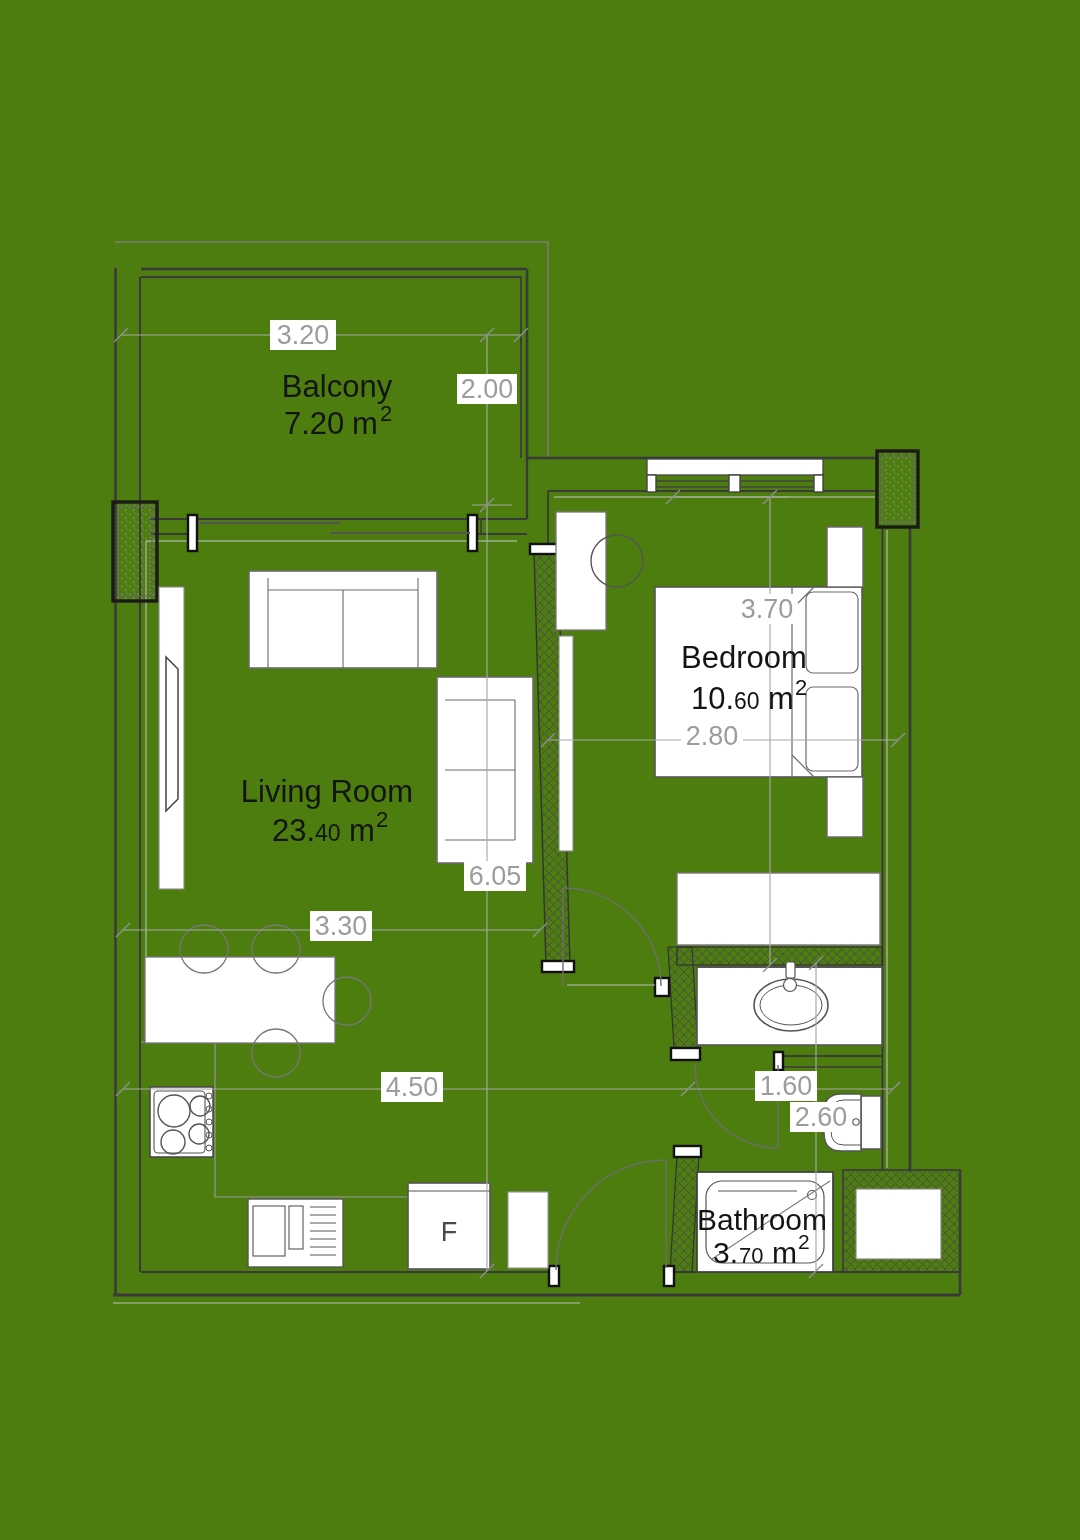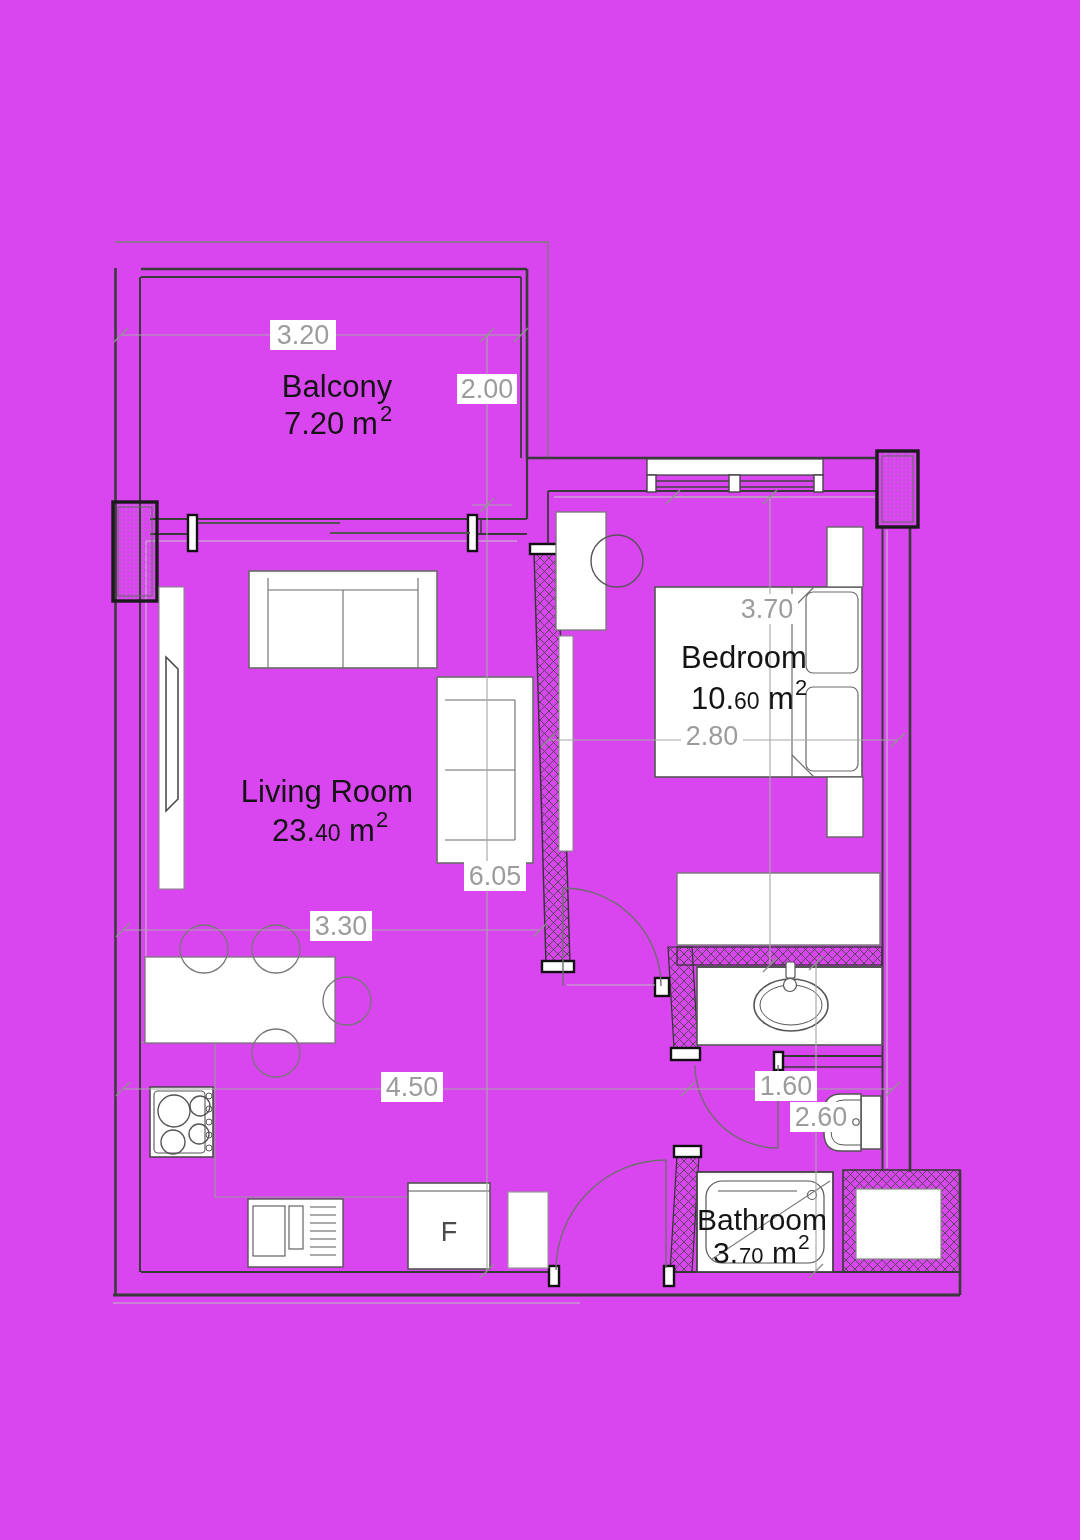--- a/index.html
+++ b/index.html
@@ -1,16 +1,16 @@
 <!DOCTYPE html>
 <html><head>
 <meta charset="utf-8">
 <style>
   html,body{margin:0;padding:0;background:#ffffff;}
-  #stage{position:relative;width:1080px;height:1540px;background:#d946ef;overflow:hidden;}
+  #stage{position:relative;width:1080px;height:1540px;background:#4d7c0f;overflow:hidden;}
   svg{position:absolute;left:0;top:0;}
   text{font-family:"Liberation Sans","DejaVu Sans",sans-serif;}
   .roomname{fill:#141414;font-size:31px;}
   .roomarea{fill:#141414;font-size:31px;}
   .roomarea-sm{fill:#141414;font-size:23px;}
   .roomarea-sup{fill:#141414;font-size:22px;}
   .dimtxt{fill:#9c9c9c;font-size:27px;}
   .ftxt{fill:#4a4a4a;font-size:27px;}
 </style>
 </head>

